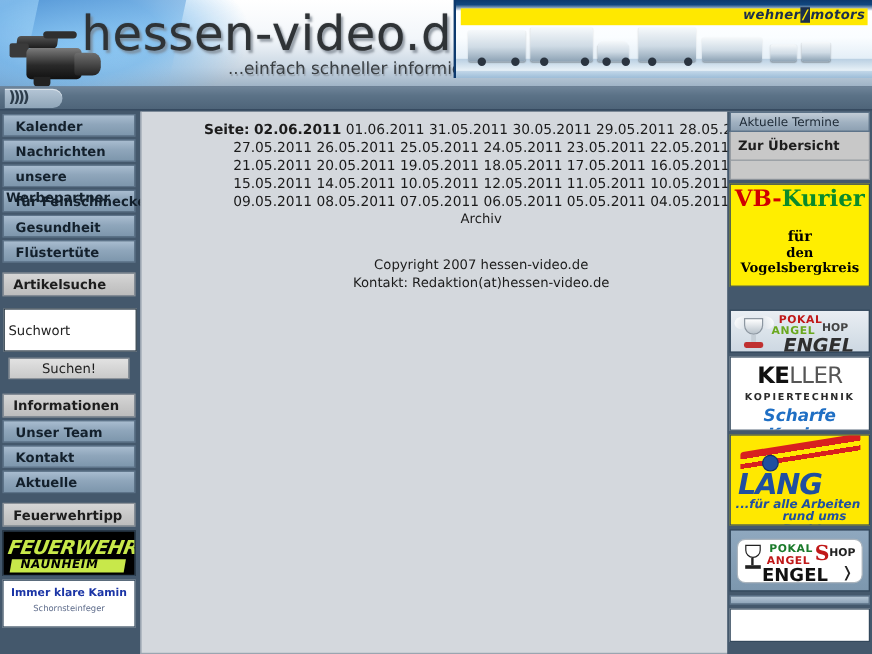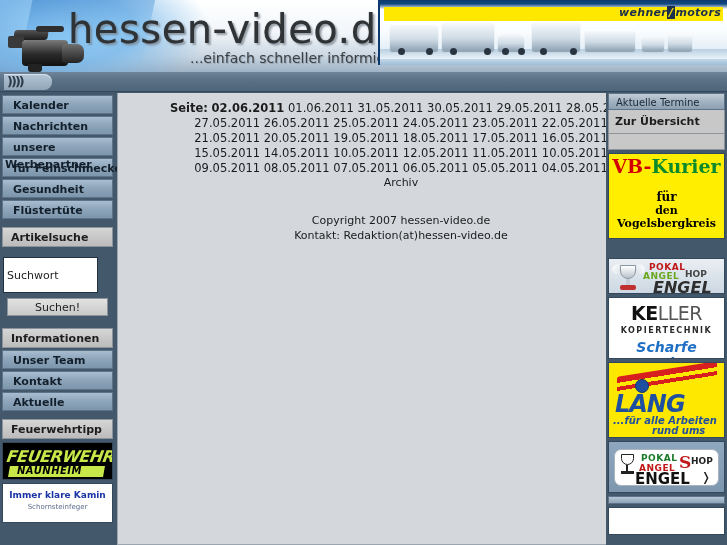--- a/index.html
+++ b/index.html
@@ -126,21 +126,21 @@
   }
   .nav-item.overlap { position:relative; }
   .nav-item.overlap .ghost {
     position:absolute; left:2px; top:-4px; font-size:11px; font-weight:bold; color:#13202c;
   }
   .spacer { height:8px; }
 
   
   .search-wrap { padding:10px 3px 4px 3px; }
   #search-input {
-    width:95px; height:17px; border:1px solid #20303d; background:#fff;
+    width:111px; height:17px; border:1px solid #20303d; background:#fff;
     font-size:11px; color:#222; padding:17px 3px; font-family:"DejaVu Sans","Liberation Sans",sans-serif;
   }
   #search-button {
     display:block; margin:5px auto 0 auto; width:101px; height:18px;
     background: linear-gradient(180deg,#e2e2e2,#c9c9c9);
     border:1px solid #8d939a; font-size:11px; color:#1d1d1d;
     font-family:"DejaVu Sans","Liberation Sans",sans-serif; cursor:pointer;
   }
 
   

